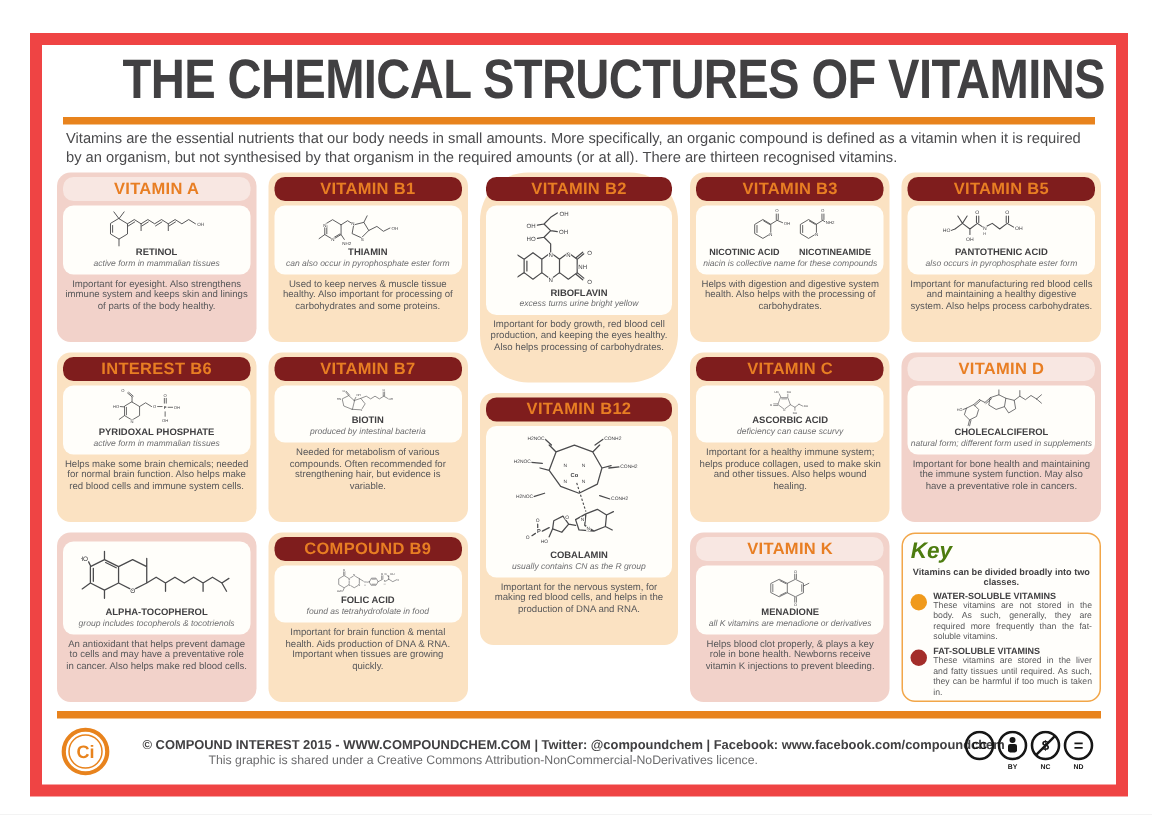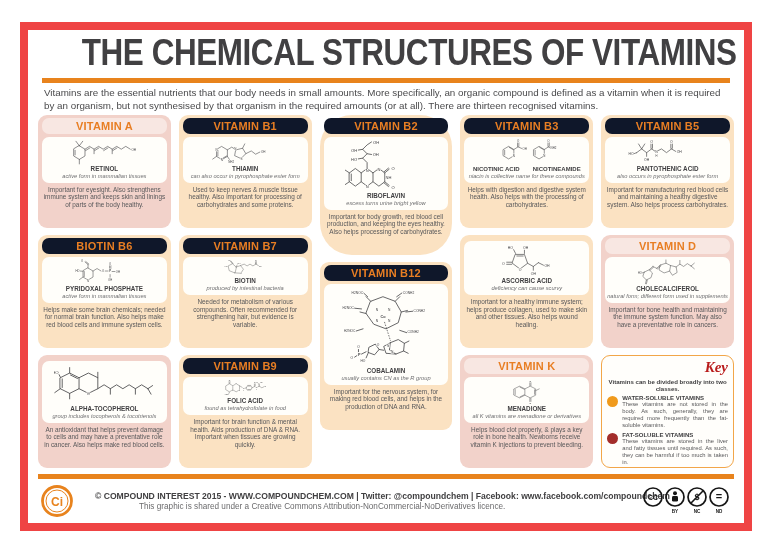--- a/index.html
+++ b/index.html
@@ -10,34 +10,34 @@
   .subtitle{position:absolute;top:57px;left:16px;right:16px;font-size:9.8px;line-height:1.3;color:#4a4a4c;text-align:left;}
   .grid{position:absolute;top:85px;left:10px;right:10px;display:flex;gap:8px;}
   .col{flex:1;display:flex;flex-direction:column;gap:7px;min-width:0;}
   .card{height:113px;border-radius:9px;padding:3px 4px 18px;display:flex;flex-direction:column;box-sizing:border-box;}
   .card.h140{height:140px;border-radius:32px;}
   .card.h206{height:168px;justify-content:center;}
   .pink{background:#F2D2CA;}
   .cream{background:#FBE2C2;}
   .pill{border-radius:7px;height:16px;flex:none;display:flex;align-items:center;justify-content:center;font-weight:bold;font-size:11px;color:#E87E23;letter-spacing:.2px;}
   .pink .pill{background:#F8E7E2;}
-  .cream .pill{background:#0f172a;}
+  .cream .pill{background:#7f1d1d;}
   .wbox{background:#FFFEFA;border-radius:7px;margin-top:3px;flex:1;display:flex;flex-direction:column;align-items:center;justify-content:flex-end;padding:2px 2px 3px;min-height:0;}
   .struct{display:block;margin:auto;}
   .cname{font-size:6.3px;font-weight:bold;color:#414042;text-align:center;line-height:1.15;}
   .cname2{display:flex;justify-content:space-around;width:100%;font-size:6px;font-weight:bold;color:#414042;}
   .cnote{font-size:5.7px;font-style:italic;color:#6e6e70;text-align:center;line-height:1.1;margin-top:1px;}
   .cdesc{flex:none;font-size:6.4px;color:#58585a;text-align:center;line-height:1.22;padding:3px 1px 1px;}
   .sk{stroke:#4b4b4d;stroke-width:1.1;fill:none;stroke-linecap:round;stroke-linejoin:round;}
   .skd{stroke:#4b4b4d;stroke-width:1;fill:none;stroke-dasharray:2,1.6;}
   .at{font-family:"Liberation Sans",sans-serif;font-size:5.5px;fill:#3f3f41;paint-order:stroke;stroke:#fffefb;stroke-width:1.6px;stroke-linejoin:round;}
   .at4{font-size:4.3px;}
   .atb{font-weight:bold;}
   .keycard{height:113px;background:#FFFEFB;border:1.5px solid #F2A649;border-radius:9px;padding:3px 5px;box-sizing:border-box;}
-  .keytitle{font-family:Liberation Serif, serif;font-style:italic;font-weight:bold;color:#b91c1c;font-size:15px;text-align:right;}
+  .keytitle{font-family:Liberation Sans, sans-serif;font-style:italic;font-weight:bold;color:#4d7c0f;font-size:15px;text-align:left;}
   .keyintro{font-size:6.1px;font-weight:bold;color:#414042;text-align:center;margin:2px 0 1px;}
   .keyrow{display:flex;gap:4px;margin-top:3px;}
   .dot{width:11px;height:11px;border-radius:50%;flex:none;margin-top:1px;}
   .dot-water{background:#F09A1C;}
   .dot-fat{background:#A32D2A;}
   .keylabel{font-size:6px;font-weight:bold;color:#414042;}
   .keytext{font-size:5.8px;color:#58585a;line-height:1.2;text-align:justify;}
   .divider{position:absolute;top:444px;left:10px;right:10px;height:5px;background:#E8831D;}
   .footer{position:absolute;top:452px;left:12px;right:8px;height:38px;display:flex;align-items:center;gap:21px;}
   .ftext{flex:1;min-width:0;}
@@ -66,21 +66,21 @@
           <path class="sk" d="M20,12 L30,18 L30,30 L20,36 L10,30 L10,18 Z M20,12 L14,4 M20,12 L26,4 M20,36 L20,44 M12.5,20 L12.5,28 M30,18 L38,13 L46,18 L54,13 L62,18 L70,13 L78,18 L86,13 L94,18 L102,13 L110,18 M31,20.5 L38.5,15.8 M47,20.5 L54.5,15.8 M63,20.5 L70.5,15.8 M79,20.5 L86.5,15.8 M46,18 L46,26 M78,18 L78,26"></path>
           <text class="at" x="112" y="20.5">OH</text>
         </svg>
         <div class="cname">RETINOL</div>
         <div class="cnote">active form in mammalian tissues</div>
       </div>
       <div class="cdesc">Important for eyesight. Also strengthens immune system and keeps skin and linings of parts of the body healthy.</div>
     </div>
 
     <div class="card cream">
-      <div class="pill">BIOTIN B6</div>
+      <div class="pill">INTEREST B6</div>
       <div class="wbox">
         <svg class="struct" style="height:42px" viewBox="0 0 118 52">
           <path class="sk" d="M26,18 L36,24 L36,36 L26,42 L16,36 L16,24 Z M18.5,25 L18.5,35 M16,36 L9,41 M10,24 L16,24.5 M26,18 L26,11 M26,11 L20,6 M27.5,10 L21.5,5 M36,24 L44,19 L52,24 M60,24 L66,24 M74,25 L80,25 M70,31 L70,37 M69,19.5 L69,13 M71.5,19.5 L71.5,13"></path>
           <text class="at" x="9" y="26" text-anchor="end">HO</text>
           <text class="at" x="26" y="46" text-anchor="middle">N</text>
           <text class="at" x="16" y="5" text-anchor="end">O</text>
           <text class="at" x="56" y="26.5" text-anchor="middle">O</text>
           <text class="at atb" x="70" y="26.8" text-anchor="middle">P</text>
           <text class="at" x="70" y="11" text-anchor="middle">O</text>
           <text class="at" x="81.5" y="27.5" text-anchor="start">OH</text>
@@ -138,21 +138,21 @@
           <text class="at" x="90" y="4.8" text-anchor="middle">O</text>
           <text class="at" x="98.5" y="21" text-anchor="start">OH</text>
         </svg>
         <div class="cname">BIOTIN</div>
         <div class="cnote">produced by intestinal bacteria</div>
       </div>
       <div class="cdesc">Needed for metabolism of various compounds. Often recommended for strengthening hair, but evidence is variable.</div>
     </div>
 
     <div class="card cream">
-      <div class="pill">VITAMIN B9</div>
+      <div class="pill">COMPOUND B9</div>
       <div class="wbox">
         <svg class="struct" style="height:42px" viewBox="0 0 126 54">
           <path class="sk" d="M6,20 L16,14 L26,20 L26,32 L16,38 L6,32 Z M26,20 L36,14 L46,20 L46,32 L36,38 L26,32 M13.5,44.5 L16,39 M15,13 L15,6 M17.5,13 L17.5,6 M46,20 L54,25 M62,27 L66,26 M66,26 L70,19 L79,19 L83,26 L79,33 L70,33 Z M71,21 L77.8,21 M71,31 L77.8,31 M83,26 L91,22 M90,21 L90,14 M92.5,21 L92.5,14 M99,24.5 L104,21 M104,21 L112,26 L120,22 M104,21 L104,14 M101,14 L104,16"></path>
           <text class="at" x="26" y="21.8" text-anchor="middle">N</text>
           <text class="at" x="26" y="34.2" text-anchor="middle">N</text>
           <text class="at" x="36" y="15.8" text-anchor="middle">N</text>
           <text class="at" x="46" y="34.2" text-anchor="middle">N</text>
           <text class="at" x="13" y="47" text-anchor="end">H2N</text>
           <text class="at" x="16" y="5" text-anchor="middle">O</text>
           <text class="at" x="58" y="29" text-anchor="middle">N</text>
@@ -244,20 +244,21 @@
         <div class="cname2">
           <span>NICOTINIC ACID</span>
           <span>NICOTINEAMIDE</span>
         </div>
         <div class="cnote">niacin is collective name for these compounds</div>
       </div>
       <div class="cdesc">Helps with digestion and digestive system health. Also helps with the processing of carbohydrates.</div>
     </div>
 
     <div class="card cream">
+      <div class="pill">VITAMIN C</div>
       <div class="wbox">
         <svg class="struct" style="height:42px" viewBox="0 0 104 54">
           <path class="sk" d="M34,18 L48,18 L53,32 L41,41 L29,32 Z M36,20.5 L46,20.5 M28,30.3 L20,30.3 M28,33.6 L20,33.6 M31,10.5 L34,16.5 M48,16.5 L48,11 M53,32 L62,37 L70,31 M62,37 L62,43 M70,31 L78,35"></path>
           <text class="at" x="41" y="43.5" text-anchor="middle">O</text>
           <text class="at" x="17" y="34" text-anchor="end">O</text>
           <text class="at" x="30" y="9" text-anchor="end">HO</text>
           <text class="at" x="50" y="9" text-anchor="middle">OH</text>
           <text class="at" x="62" y="50" text-anchor="middle">OH</text>
           <text class="at" x="79.5" y="37.5" text-anchor="start">OH</text>
         </svg>

